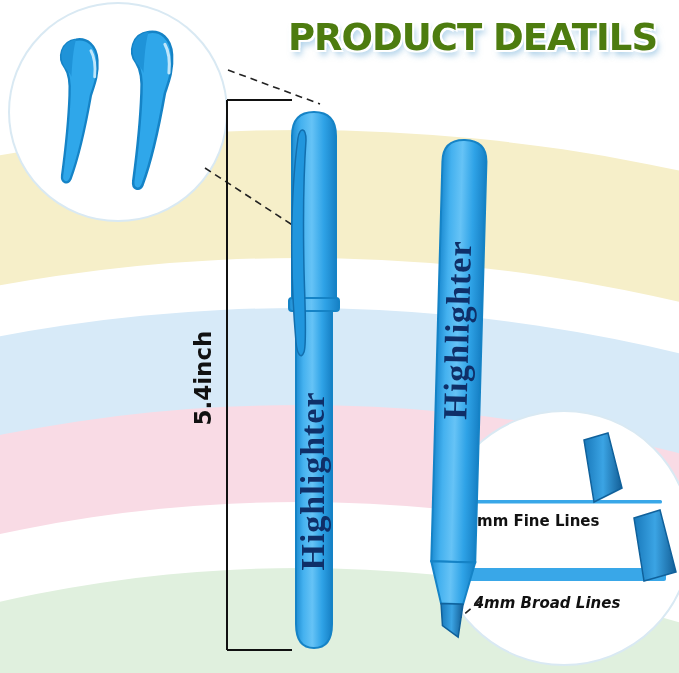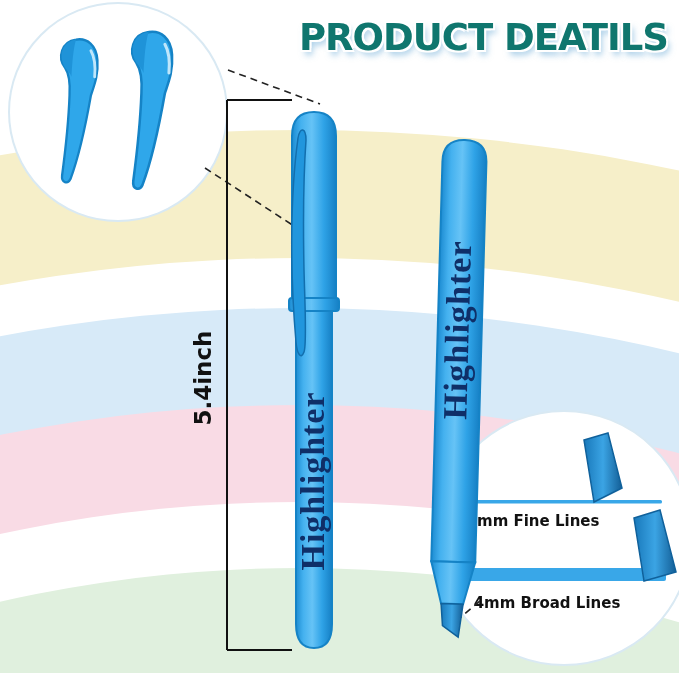--- a/index.html
+++ b/index.html
@@ -2,23 +2,23 @@
 <html><head>
 <meta charset="utf-8">
 <style>
   * { margin:0; padding:0; box-sizing:border-box; }
   html,body { width:679px; height:673px; background:#fff; }
   .canvas { position:relative; width:679px; height:673px; background:#fff; overflow:hidden;
             font-family:"Liberation Sans", sans-serif; }
 
   .rainbow { position:absolute; left:0; top:0; z-index:1; }
 
-  .title { position:absolute; left:288px; top:16px; width:380px; z-index:6; text-align:right;
+  .title { position:absolute; left:288px; top:16px; width:380px; z-index:6; text-align:left;
            font-family:"DejaVu Sans", sans-serif; font-weight:bold; font-size:37px; letter-spacing:-1px;
-           color:#0f766e; -webkit-text-stroke:7px #ffffff; paint-order:stroke fill;
+           color:#4d7c0f; -webkit-text-stroke:7px #ffffff; paint-order:stroke fill;
            text-shadow:-2px -2px 0 #fff, 2px -2px 0 #fff, -2px 2px 0 #fff, 2px 2px 0 #fff,
                        3px 5px 6px rgba(90,160,210,.55); }
 
   .zoom-circle { position:absolute; border-radius:50%; background:#ffffff;
                  border:2px solid #d9e9f3; z-index:2; overflow:hidden; }
   .circle-tl { left:8px; top:2px; width:220px; height:220px; }
   .circle-br { left:436px; top:410px; width:256px; height:256px; }
 
   .connectors { position:absolute; left:0; top:0; z-index:3; }
 
@@ -33,21 +33,21 @@
   .pen-left  .pen-label { left:-91px; top:357px; }
   .pen-right .pen-label { left:-92px; top:176px; }
 
   .dim-label { position:absolute; left:143px; top:364px; width:120px; height:28px; line-height:28px;
                text-align:center; transform:rotate(-90deg); z-index:3;
                font-family:"DejaVu Sans", sans-serif; font-weight:bold; font-size:23px; color:#111; }
 
   .tip-label { position:absolute; font-family:"DejaVu Sans", sans-serif; font-weight:bold;
                font-size:15px; color:#111; text-align:center; white-space:nowrap; }
   .tip-label.fine  { left:5px;  top:100px; width:180px; }
-  .tip-label.broad { left:19px; top:182px; width:180px; }
+  .tip-label.broad { left:19px; top:182px; width:180px;font-style:italic; }
 </style>
 </head>
 <body>
 
 <div class="canvas">
 
   <svg width="0" height="0" style="position:absolute">
     <defs>
       <linearGradient id="penG" x1="0" y1="0" x2="1" y2="0">
         <stop offset="0" stop-color="#1d8cd2"></stop>

